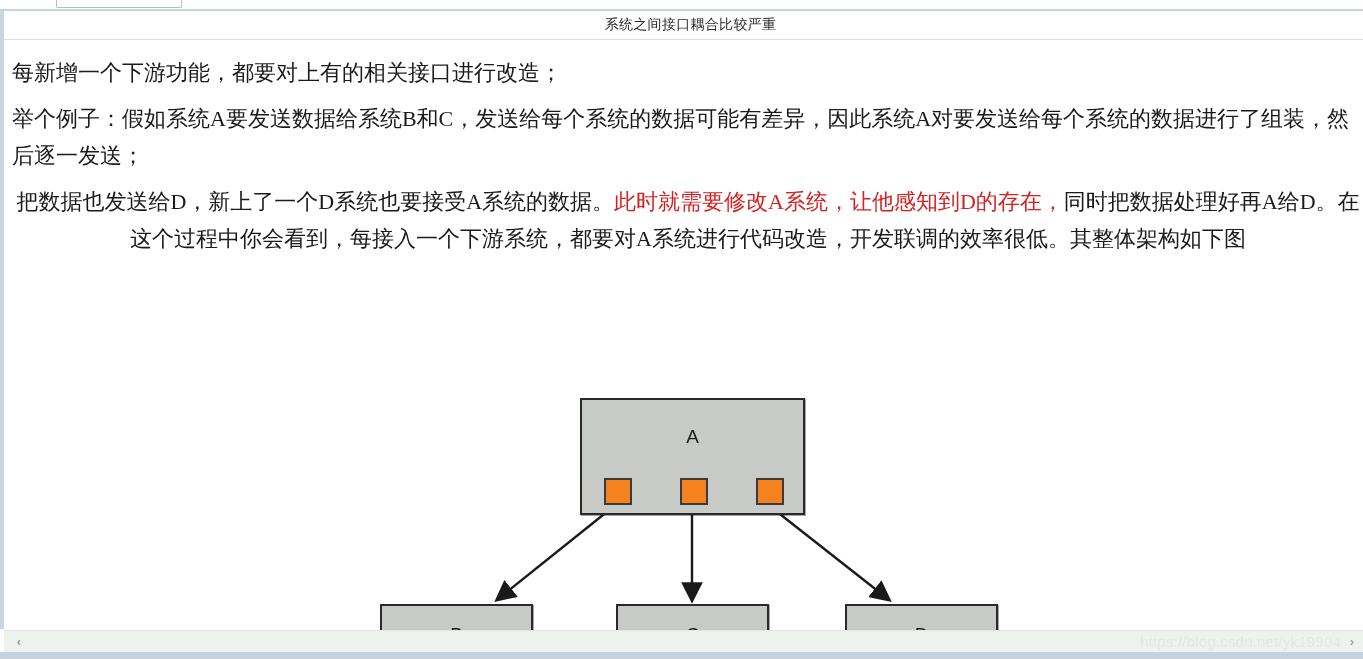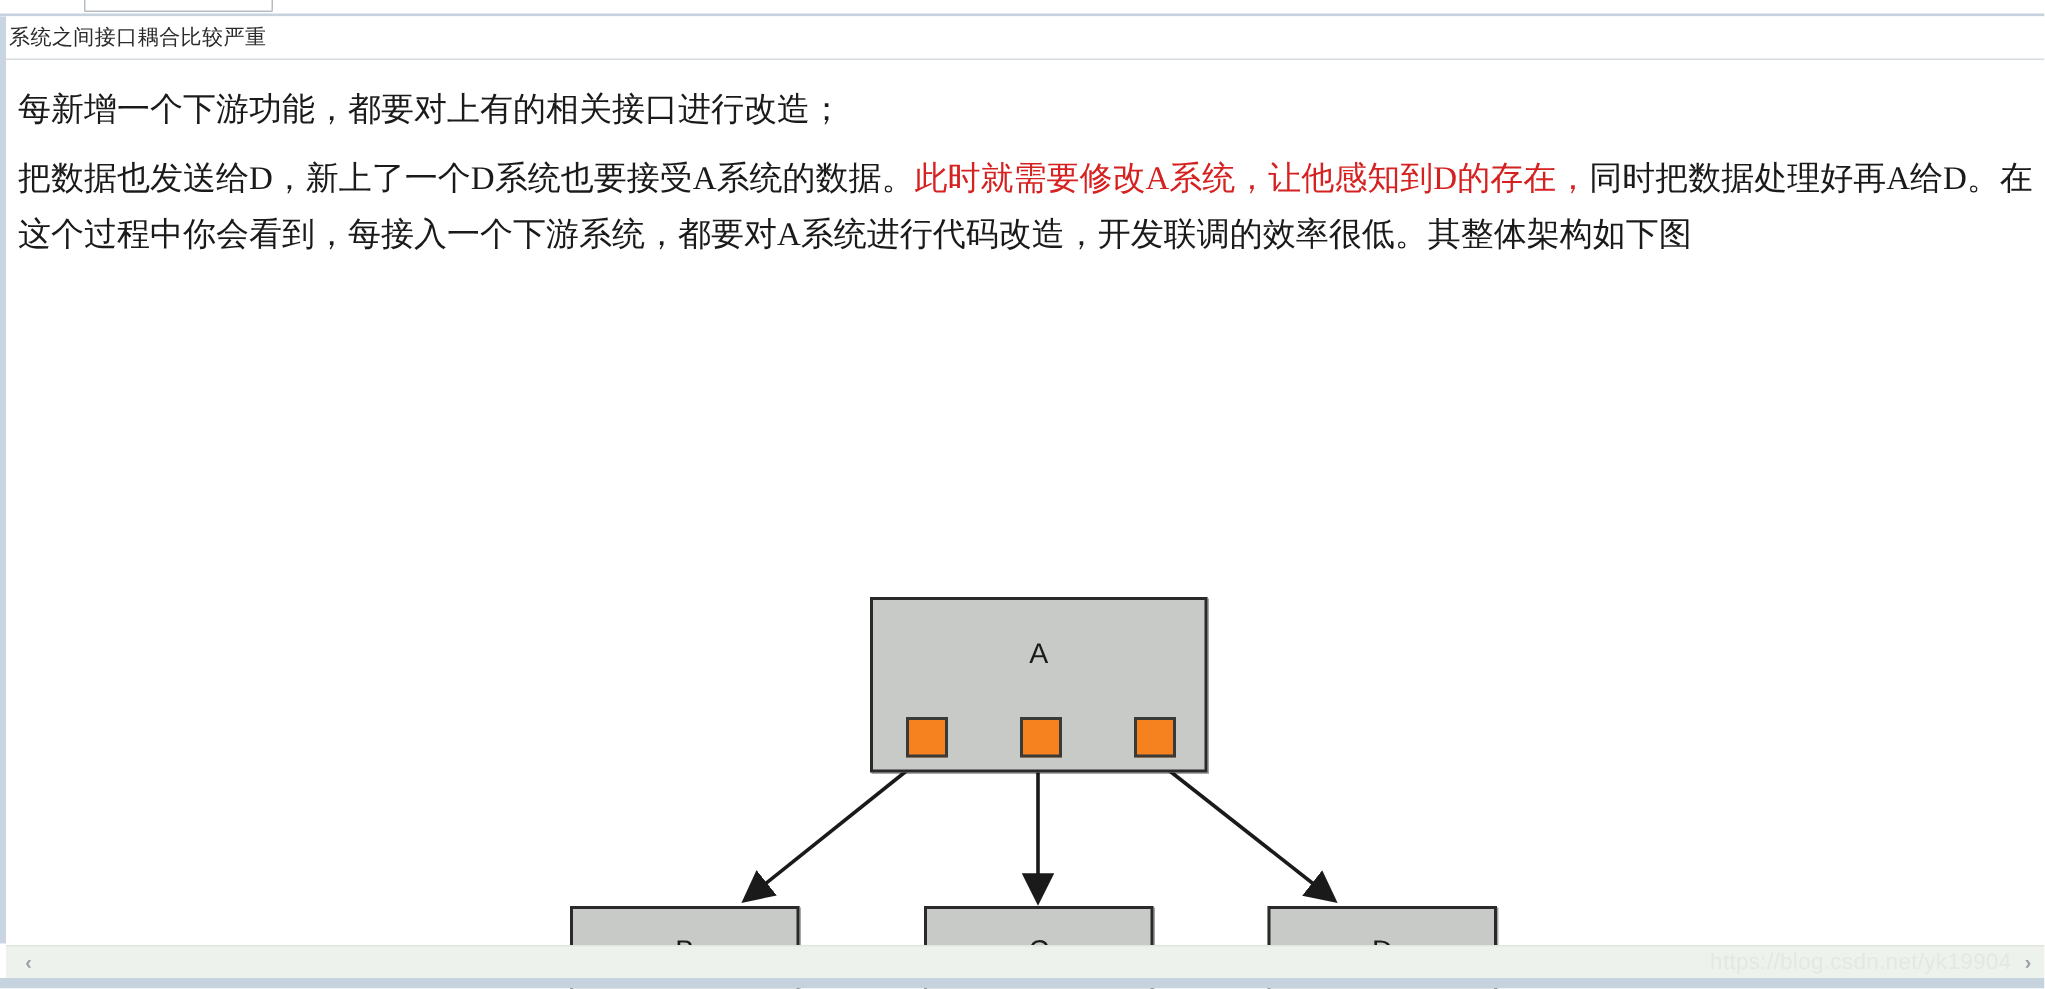--- a/index.html
+++ b/index.html
@@ -51,21 +51,22 @@
   .doc-header {
     position: absolute;
     left: 4px; top: 11px;
     width: 1359px;
     height: 29px;
     box-sizing: border-box;
     border-bottom: 1px solid #d8dde2;
     background: #ffffff;
     display: flex;
     align-items: center;
-    padding-left: 2px;
+    padding-left: 14px;
+    justify-content: center;
   }
   .doc-header-title {
     font-family: "Liberation Serif", "DejaVu Serif", serif;
     font-size: 14px;
     color: #2b2b2b;
     letter-spacing: 0.3px;
   }
 
   
   .doc-body {
@@ -80,21 +81,21 @@
   .para {
     font-family: "Liberation Serif", "DejaVu Serif", serif;
     font-size: 22px;
     line-height: 37px;
     color: #1a1a1a;
     white-space: nowrap;
   }
   .para.p1 { margin-top: 4px; }
   .para.p2 { margin-top: 9px; white-space: normal; width: 1352px; }
   .para.p3 { margin-top: 37px; }
-  .para.p4 { margin-top: 9px; white-space: normal; width: 1352px; }
+  .para.p4 { margin-top: 9px; white-space: normal; width: 1352px; text-align: center; }
   .red { color: #d62121; }
 
   
   .diagram {
     position: absolute;
     left: 0;
     top: 345px;
     width: 1359px;
     height: 285px;
   }
@@ -193,20 +194,21 @@
 <div class="doc-frame"></div>
 
 <div class="doc-header">
   <span class="doc-header-title">系统之间接口耦合比较严重</span>
 </div>
 
 <div class="doc-body">
 
   <div class="para p1">每新增一个下游功能，都要对上有的相关接口进行改造；</div>
 
+  <div class="para p2">举个例子：假如系统A要发送数据给系统B和C，发送给每个系统的数据可能有差异，因此系统A对要发送给每个系统的数据进行了组装，然后逐一发送；</div>
 
 
   <div class="para p4"><span>把数据也发送给D，新上了一个D系统也要接受A系统的数据。</span><span class="red">此时就需要修改A系统，让他感知到D的存在，</span><span>同时把数据处理好再A给D。在这个过程中你会看到，每接入一个下游系统，都要对A系统进行代码改造，开发联调的效率很低。其整体架构如下图</span></div>
 
   <div class="diagram">
 
     <svg class="arrow-layer" viewBox="0 0 1359 285" preserveAspectRatio="none">
       <defs>
         <marker id="ah" markerWidth="9" markerHeight="9" refX="7" refY="4.5" orient="auto" markerUnits="strokeWidth">
           <path d="M0,0 L9,4.5 L0,9 z" fill="#1a1a1a"></path>

